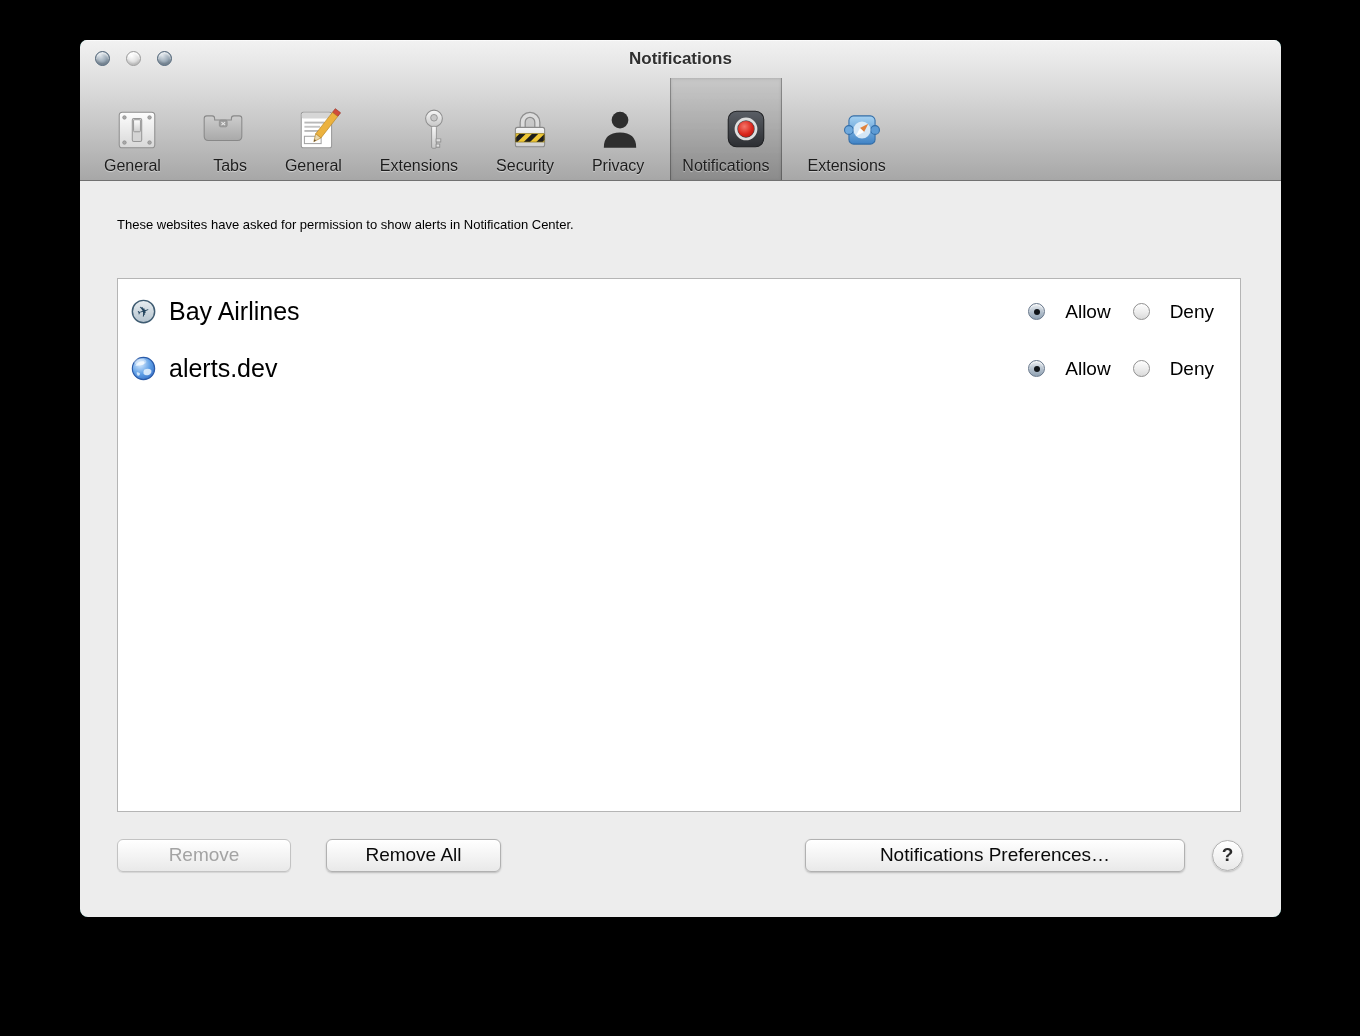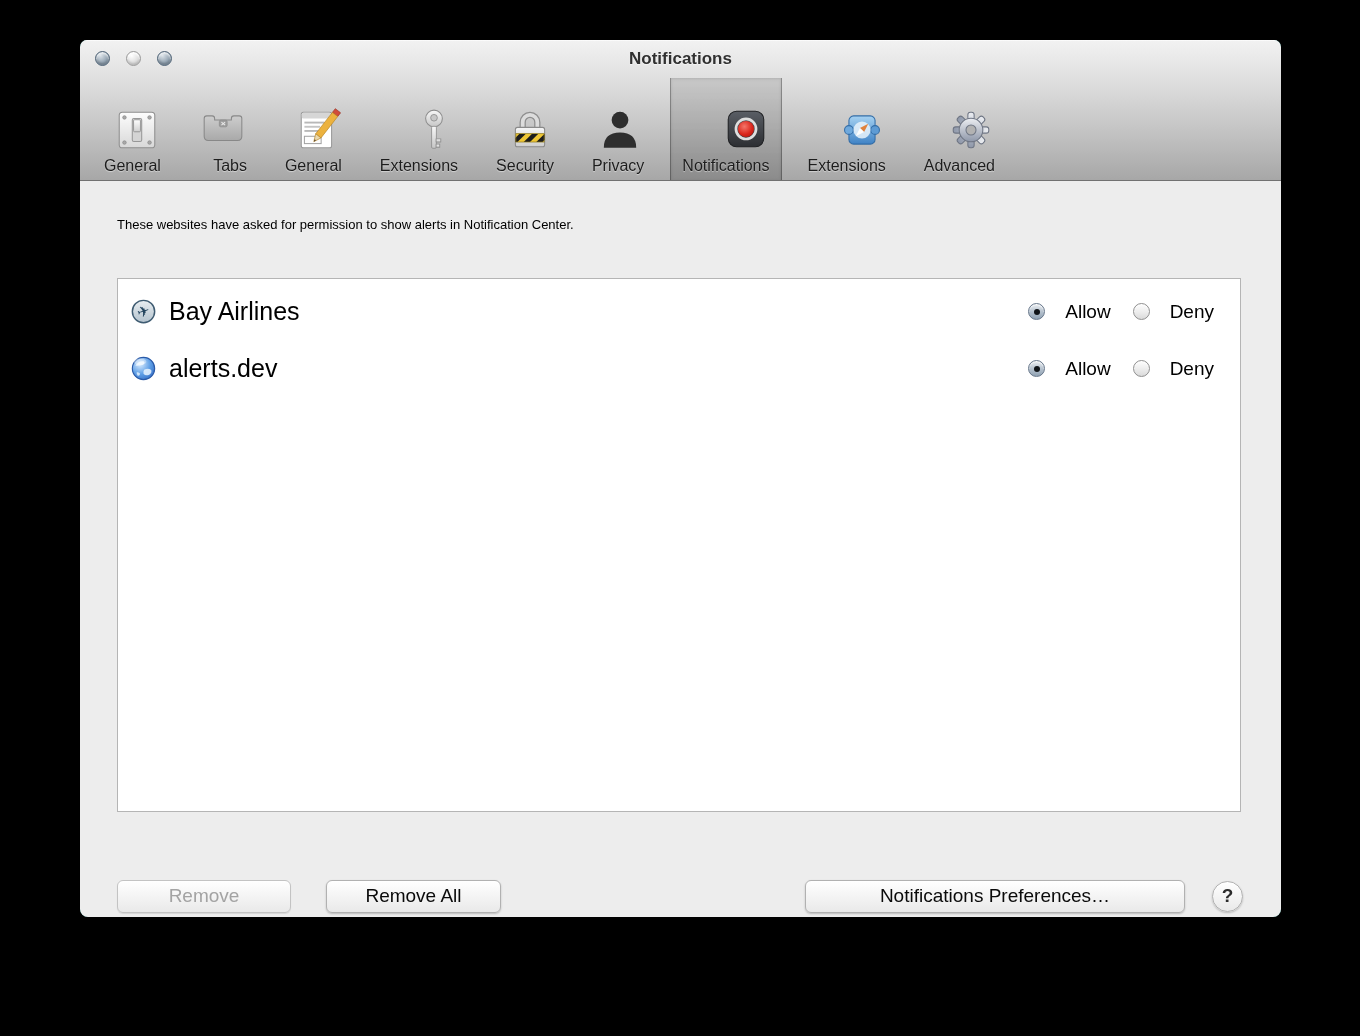--- a/index.html
+++ b/index.html
@@ -84,21 +84,21 @@
     border-color:#66768a;
     background:linear-gradient(180deg,#eef1f4,#b7c3cf 50%,#90a2b3);
   }
   .radio.checked::after{
     content:"";position:absolute;left:50%;top:50%;width:6px;height:6px;margin:-3px 0 0 -3px;
     border-radius:50%;background:#101418;
   }
   .radio-label{font-size:19px;color:#000;margin:0 0 0 20px;}
   .gap20{width:22px;}
   
-  .footer{position:absolute;left:37px;right:38px;top:698px;height:34px;display:flex;align-items:center;}
+  .footer{position:absolute;left:37px;right:38px;top:657px;height:34px;display:flex;align-items:center;}
   .btn{
     height:33px;box-sizing:border-box;border:1px solid #b1b1b1;border-radius:6px;
     background:linear-gradient(180deg,#ffffff,#f5f5f5 45%,#e9e9e9);
     box-shadow:0 1px 2px rgba(0,0,0,.22), inset 0 1px 0 #fff;
     display:flex;align-items:center;justify-content:center;
     font-size:19px;color:#0a0a0a;cursor:default;
   }
   .btn.disabled{color:#a3a3a3;border-color:#c3c3c3;box-shadow:0 1px 1px rgba(0,0,0,.10), inset 0 1px 0 #fff;}
   .btn-remove{width:174px;}
   .btn-remove-all{width:175px;margin-left:35px;}
@@ -287,35 +287,20 @@
             <circle cx="22" cy="22" r="8.2" fill="#e9f3fc" opacity="0.85"></circle>
             <g transform="rotate(45 22 22)">
               <polygon points="22,13.5 24.8,22 19.2,22" fill="#e0823d"></polygon>
               <polygon points="22,30.5 24.8,22 19.2,22" fill="#fdfdfd"></polygon>
             </g>
           </svg>
         </span>
         <span class="tlabel">Extensions</span>
       </div>
 
-      <div class="tab">
-        <span class="ticon">
-          <svg width="46" height="46" viewBox="0 0 44 44">
-            <g fill="url(#g-gear)" stroke="#6f7684" stroke-width="1">
-              <rect x="19" y="5" width="6" height="34" rx="2.4"></rect>
-              <rect x="19" y="5" width="6" height="34" rx="2.4" transform="rotate(45 22 22)"></rect>
-              <rect x="19" y="5" width="6" height="34" rx="2.4" transform="rotate(90 22 22)"></rect>
-              <rect x="19" y="5" width="6" height="34" rx="2.4" transform="rotate(135 22 22)"></rect>
-            </g>
-            <circle cx="22" cy="22" r="11.3" fill="url(#g-gear)" stroke="#6f7684"></circle>
-            <circle cx="22" cy="22" r="4.8" fill="#b2b2b2" stroke="#6f7684"></circle>
-          </svg>
-        </span>
-        <span class="tlabel">Advanced</span>
-      </div>
 
     </div>
   </div>
 
   <div class="content">
 
     <div class="desc">These websites have asked for permission to show alerts in Notification Center.</div>
 
     <div class="listbox">
 

